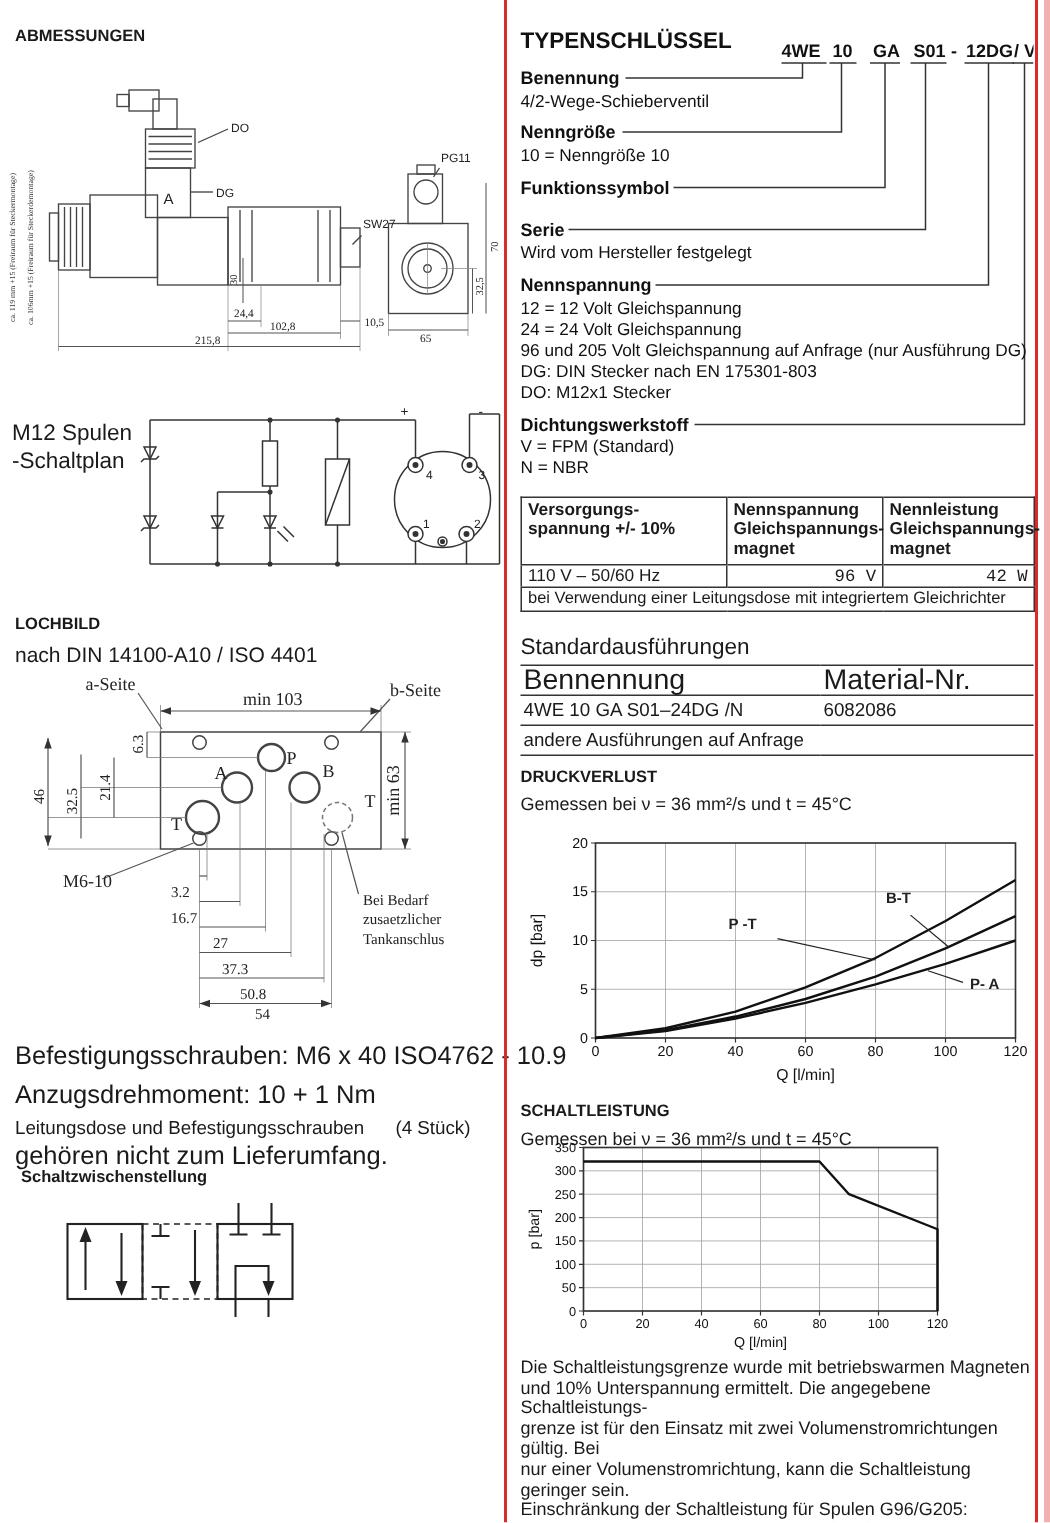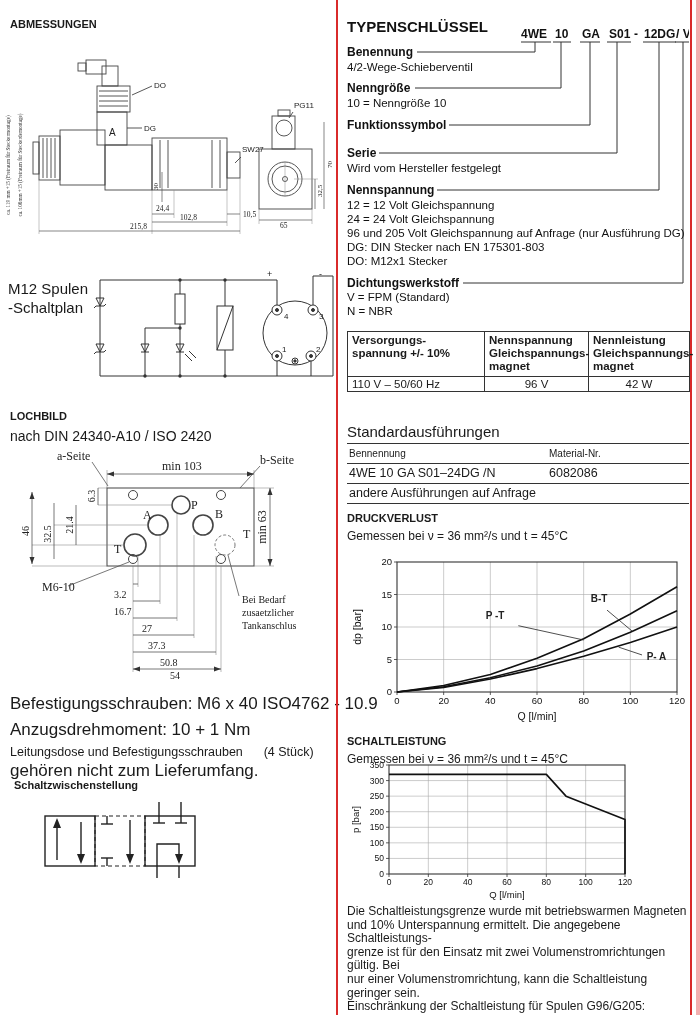--- a/index.html
+++ b/index.html
@@ -16,26 +16,26 @@
   svg text { font-family:"Liberation Sans", sans-serif; }
   svg text.serif { font-family:"Liberation Serif", serif; }
   
   table.t1 { border-collapse:collapse; border:1.5px solid #333;
              font:11.5px/13px "Liberation Sans", sans-serif; table-layout:fixed; }
   table.t1 th { font-weight:bold; text-align:left; vertical-align:top;
                 padding:2px 4px 3px 4px; border-bottom:1.5px solid #333;
                 white-space:pre-line;margin-left:36px; }
   table.t1 th+th, table.t1 td+td { border-left:1px solid #333; }
   table.t1 td { padding:0 4px; height:15px; }
-  table.t1 td.c { text-align:center; }
+  table.t1 td.c { text-align:right;font-family:Liberation Mono, monospace; }
   table.t1 tr.ft td { border-top:1px solid #333; font-size:11px; padding:1px 4px; }
   
   table.t2 { border-collapse:collapse; font:12.5px/15px "Liberation Sans", sans-serif;
              table-layout:fixed; }
-  table.t2 tr.hd td { font-size:10px; border-top:1.2px solid #333; border-bottom:1.2px solid #333; }
+  table.t2 tr.hd td { font-size:19px; border-top:1.2px solid #333; border-bottom:1.2px solid #333; }
   table.t2 td { padding:2px 2px; border-bottom:1px solid #333; }
   .note-lines { font-size:12px; line-height:13.6px; white-space:pre-line; }
 </style>
 </head>
 <body>
 
 <div class="abs h1" style="left:10px;top:18px">ABMESSUNGEN</div>
 
 <svg class="abs" style="left:2px;top:50px" width="334" height="190" viewBox="0 0 334 190">
   <g stroke="#444" stroke-width="0.9" fill="none">
@@ -178,21 +178,21 @@
   </g>
   <text x="182" y="9" font-size="9" fill="#222">+</text>
   <text x="234" y="9" font-size="9" fill="#222">-</text>
   <text x="199" y="51" font-size="8" fill="#222">4</text>
   <text x="234" y="51" font-size="8" fill="#222">3</text>
   <text x="197" y="84" font-size="8" fill="#222">1</text>
   <text x="231" y="84" font-size="8" fill="#222">2</text>
 </svg>
 
 <div class="abs h1" style="left:10px;top:410px">LOCHBILD</div>
-<div class="abs" style="left:10px;top:428px;font-size:14px">nach DIN 24340-A10 / ISO 2420</div>
+<div class="abs" style="left:10px;top:428px;font-size:14px">nach DIN 14100-A10 / ISO 4401</div>
 
 <svg class="abs" style="left:2px;top:446px" width="334" height="235" viewBox="0 0 334 235">
   <g stroke="#444" stroke-width="1" fill="none">
     <rect x="105" y="42" width="147" height="78"></rect>
     <circle cx="131" cy="49" r="4.5"></circle>
       <circle cx="219" cy="49" r="4.5"></circle>
     <circle cx="131" cy="113" r="4.5"></circle>
       <circle cx="219" cy="113" r="4.5"></circle>
     <circle cx="179" cy="59" r="9" stroke-width="1.6"></circle>
     <circle cx="156" cy="79" r="10" stroke-width="1.6"></circle>
@@ -373,20 +373,23 @@
 Gleichspannungs-
 magnet</th>
     <th>Nennleistung
 Gleichspannungs-
 magnet</th>
   </tr>
   <tr>
     <td>110 V – 50/60 Hz</td>
     <td class="c">96 V</td>
     <td class="c">42 W</td>
+  </tr>
+  <tr class="ft">
+    <td colspan="3">bei Verwendung einer Leitungsdose mit integriertem Gleichrichter</td>
   </tr>
 </tbody>
   </table>
 
 <div class="abs h2" style="left:347px;top:423px;font-size:15px">Standardausführungen</div>
 <table class="t2 abs" style="left:347px;top:443px;width:342px">
   <colgroup>
       <col style="width:200px">
       <col style="width:142px">
     </colgroup>

